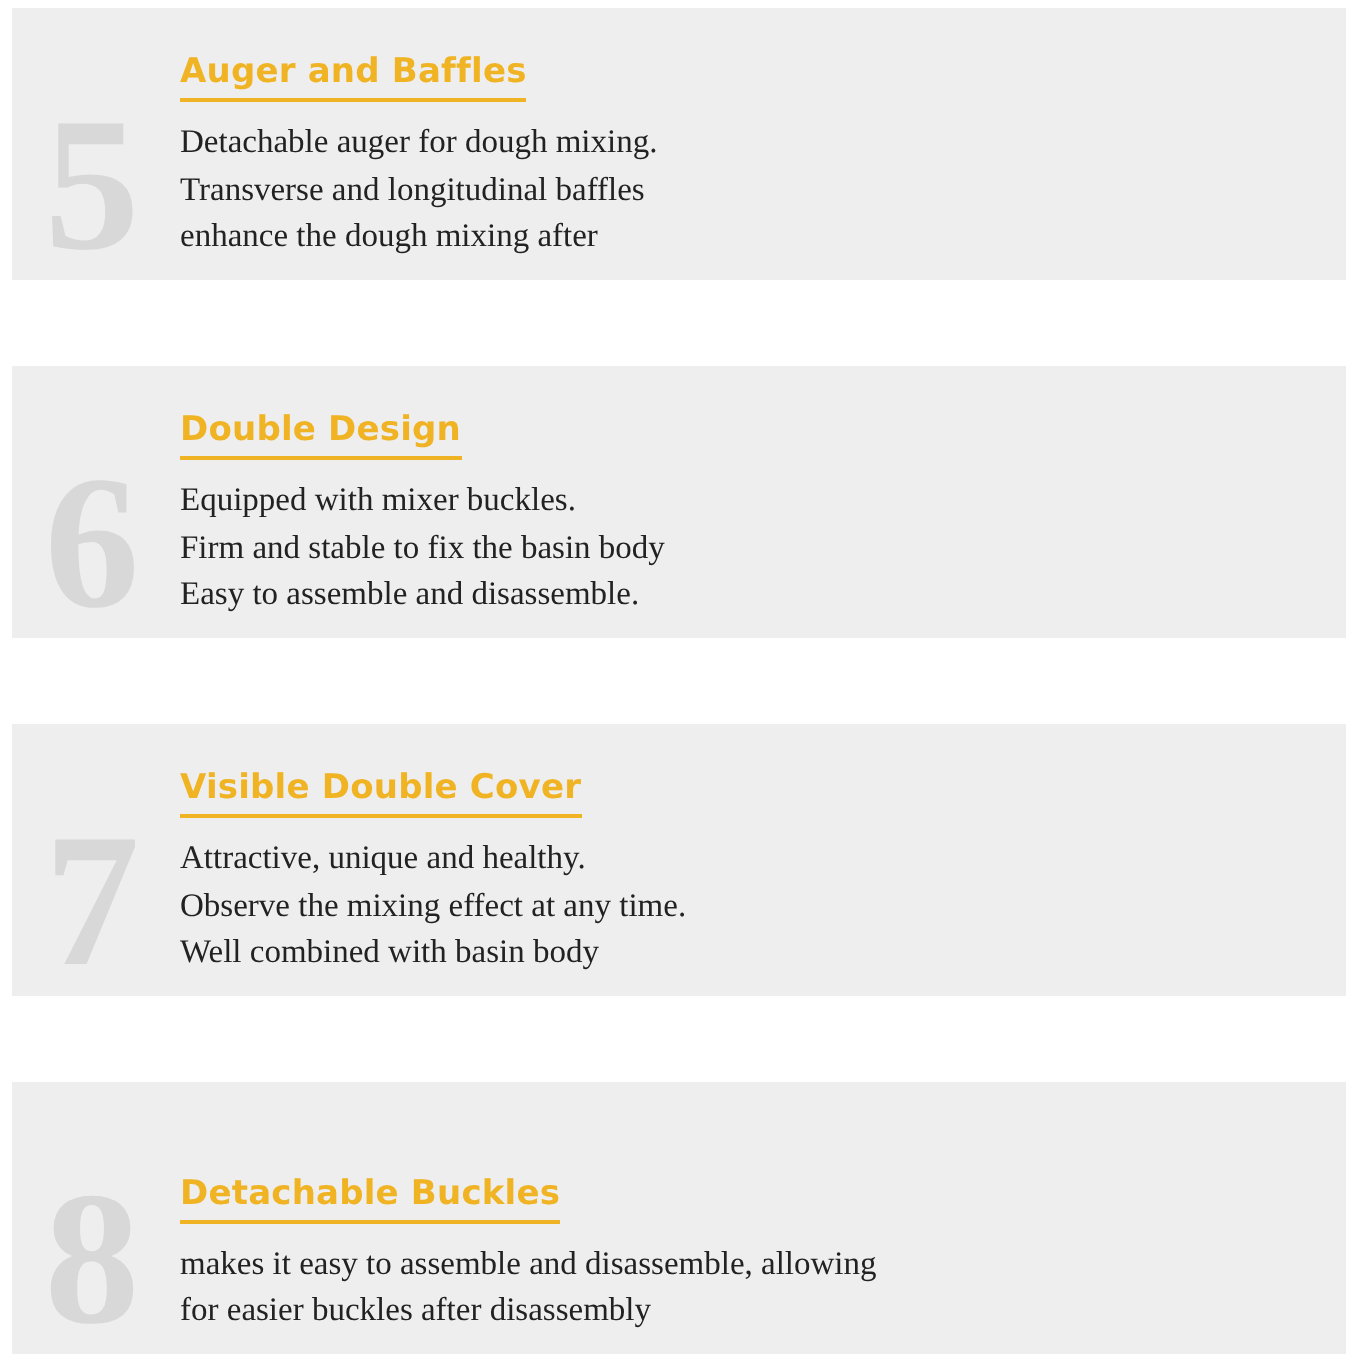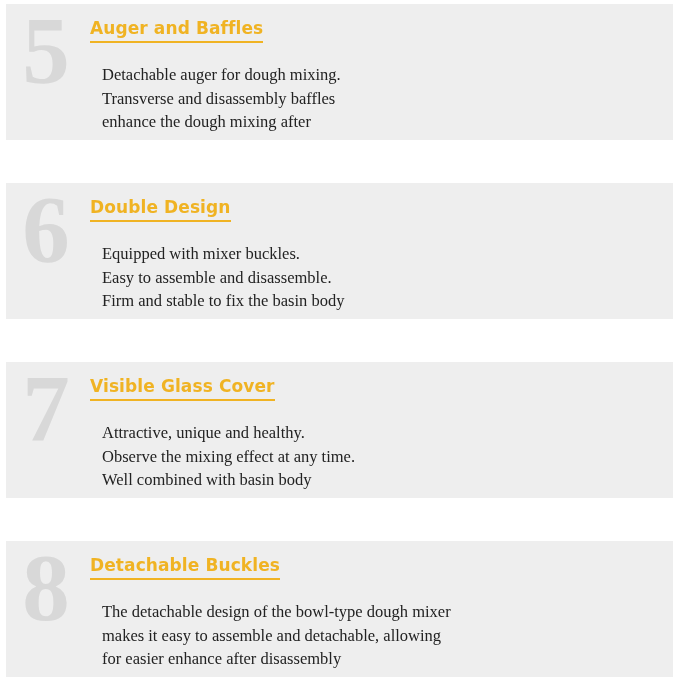--- a/index.html
+++ b/index.html
@@ -20,21 +20,21 @@
     background: #ffffff;
     display: flex;
     flex-direction: column;
     justify-content: space-between;
     padding: 4px 0 4px 0;
     box-sizing: border-box;
   }
   .feature-row {
     position: relative;
     display: flex;
-    align-items: flex-start;
+    align-items: flex-end;
     background: #eeeeee;
     margin: 0 6px;
     height: 136px;
     overflow: hidden;
   }
   .numeral {
     width: 80px;
     flex: 0 0 80px;
     display: flex;
     align-items: center;
@@ -63,21 +63,21 @@
     border-bottom: 2px solid #f0b323;
     align-self: flex-start;
     padding-bottom: 3px;
     letter-spacing: 0.1px;
   }
   .feature-desc {
     font-family: "Liberation Serif", serif;
     font-size: 16.5px;
     color: #222222;
     line-height: 1.43;
-    margin: 12px;
+    margin: 0;
   }
   .feature-desc div {
     white-space: nowrap;
   }
   .image-area {
     flex: 0 0 230px;
     width: 230px;
     position: relative;
     overflow: hidden;
     background: #cfcfcf;
@@ -275,81 +275,80 @@
 <body>
 
 <div class="page">
 
   <div class="feature-row">
     <div class="numeral">5</div>
     <div class="text-block">
       <div class="feature-title">Auger and Baffles</div>
       <div class="feature-desc">
         <div>Detachable auger for dough mixing.</div>
-        <div>Transverse and disassembly baffles</div>
+        <div>Transverse and longitudinal baffles</div>
         <div>enhance the dough mixing after</div>
       </div>
     </div>
     <div class="image-area img1">
       <div class="bowl-outer"></div>
       <div class="bowl-inner"></div>
       <div class="baffle-l"></div>
       <div class="baffle-r"></div>
       <div class="auger"></div>
       <div class="hub"></div>
     </div>
   </div>
 
   <div class="feature-row">
     <div class="numeral">6</div>
     <div class="text-block">
       <div class="feature-title">Double Design</div>
       <div class="feature-desc">
         <div>Equipped with mixer buckles.</div>
+        <div>Firm and stable to fix the basin body</div>
         <div>Easy to assemble and disassemble.</div>
-        <div>Firm and stable to fix the basin body</div>
       </div>
     </div>
     <div class="image-area img2">
       <div class="topbar"></div>
       <div class="rim"></div>
       <div class="side"></div>
       <div class="bracket br1"></div>
       <div class="bracket br2"></div>
       <div class="buckle b1"></div>
       <div class="buckle b2"></div>
     </div>
   </div>
 
   <div class="feature-row">
     <div class="numeral">7</div>
     <div class="text-block">
-      <div class="feature-title">Visible Glass Cover</div>
+      <div class="feature-title">Visible Double Cover</div>
       <div class="feature-desc">
         <div>Attractive, unique and healthy.</div>
         <div>Observe the mixing effect at any time.</div>
         <div>Well combined with basin body</div>
       </div>
     </div>
     <div class="image-area img3">
       <div class="bowl3"></div>
       <div class="dome"></div>
       <div class="label3"></div>
       <div class="knob"></div>
     </div>
   </div>
 
   <div class="feature-row">
     <div class="numeral">8</div>
     <div class="text-block">
       <div class="feature-title">Detachable Buckles</div>
       <div class="feature-desc">
-        <div>The detachable design of the bowl-type dough mixer</div>
-        <div>makes it easy to assemble and detachable, allowing</div>
-        <div>for easier enhance after disassembly</div>
+        <div>makes it easy to assemble and disassemble, allowing</div>
+        <div>for easier buckles after disassembly</div>
       </div>
     </div>
     <div class="image-area img4">
       <div class="cord"></div>
       <div class="machine"></div>
       <div class="panel"></div>
       <div class="base"></div>
       <div class="bowl-a"></div>
       <div class="bowl-b"></div>
       <div class="rod"></div>

